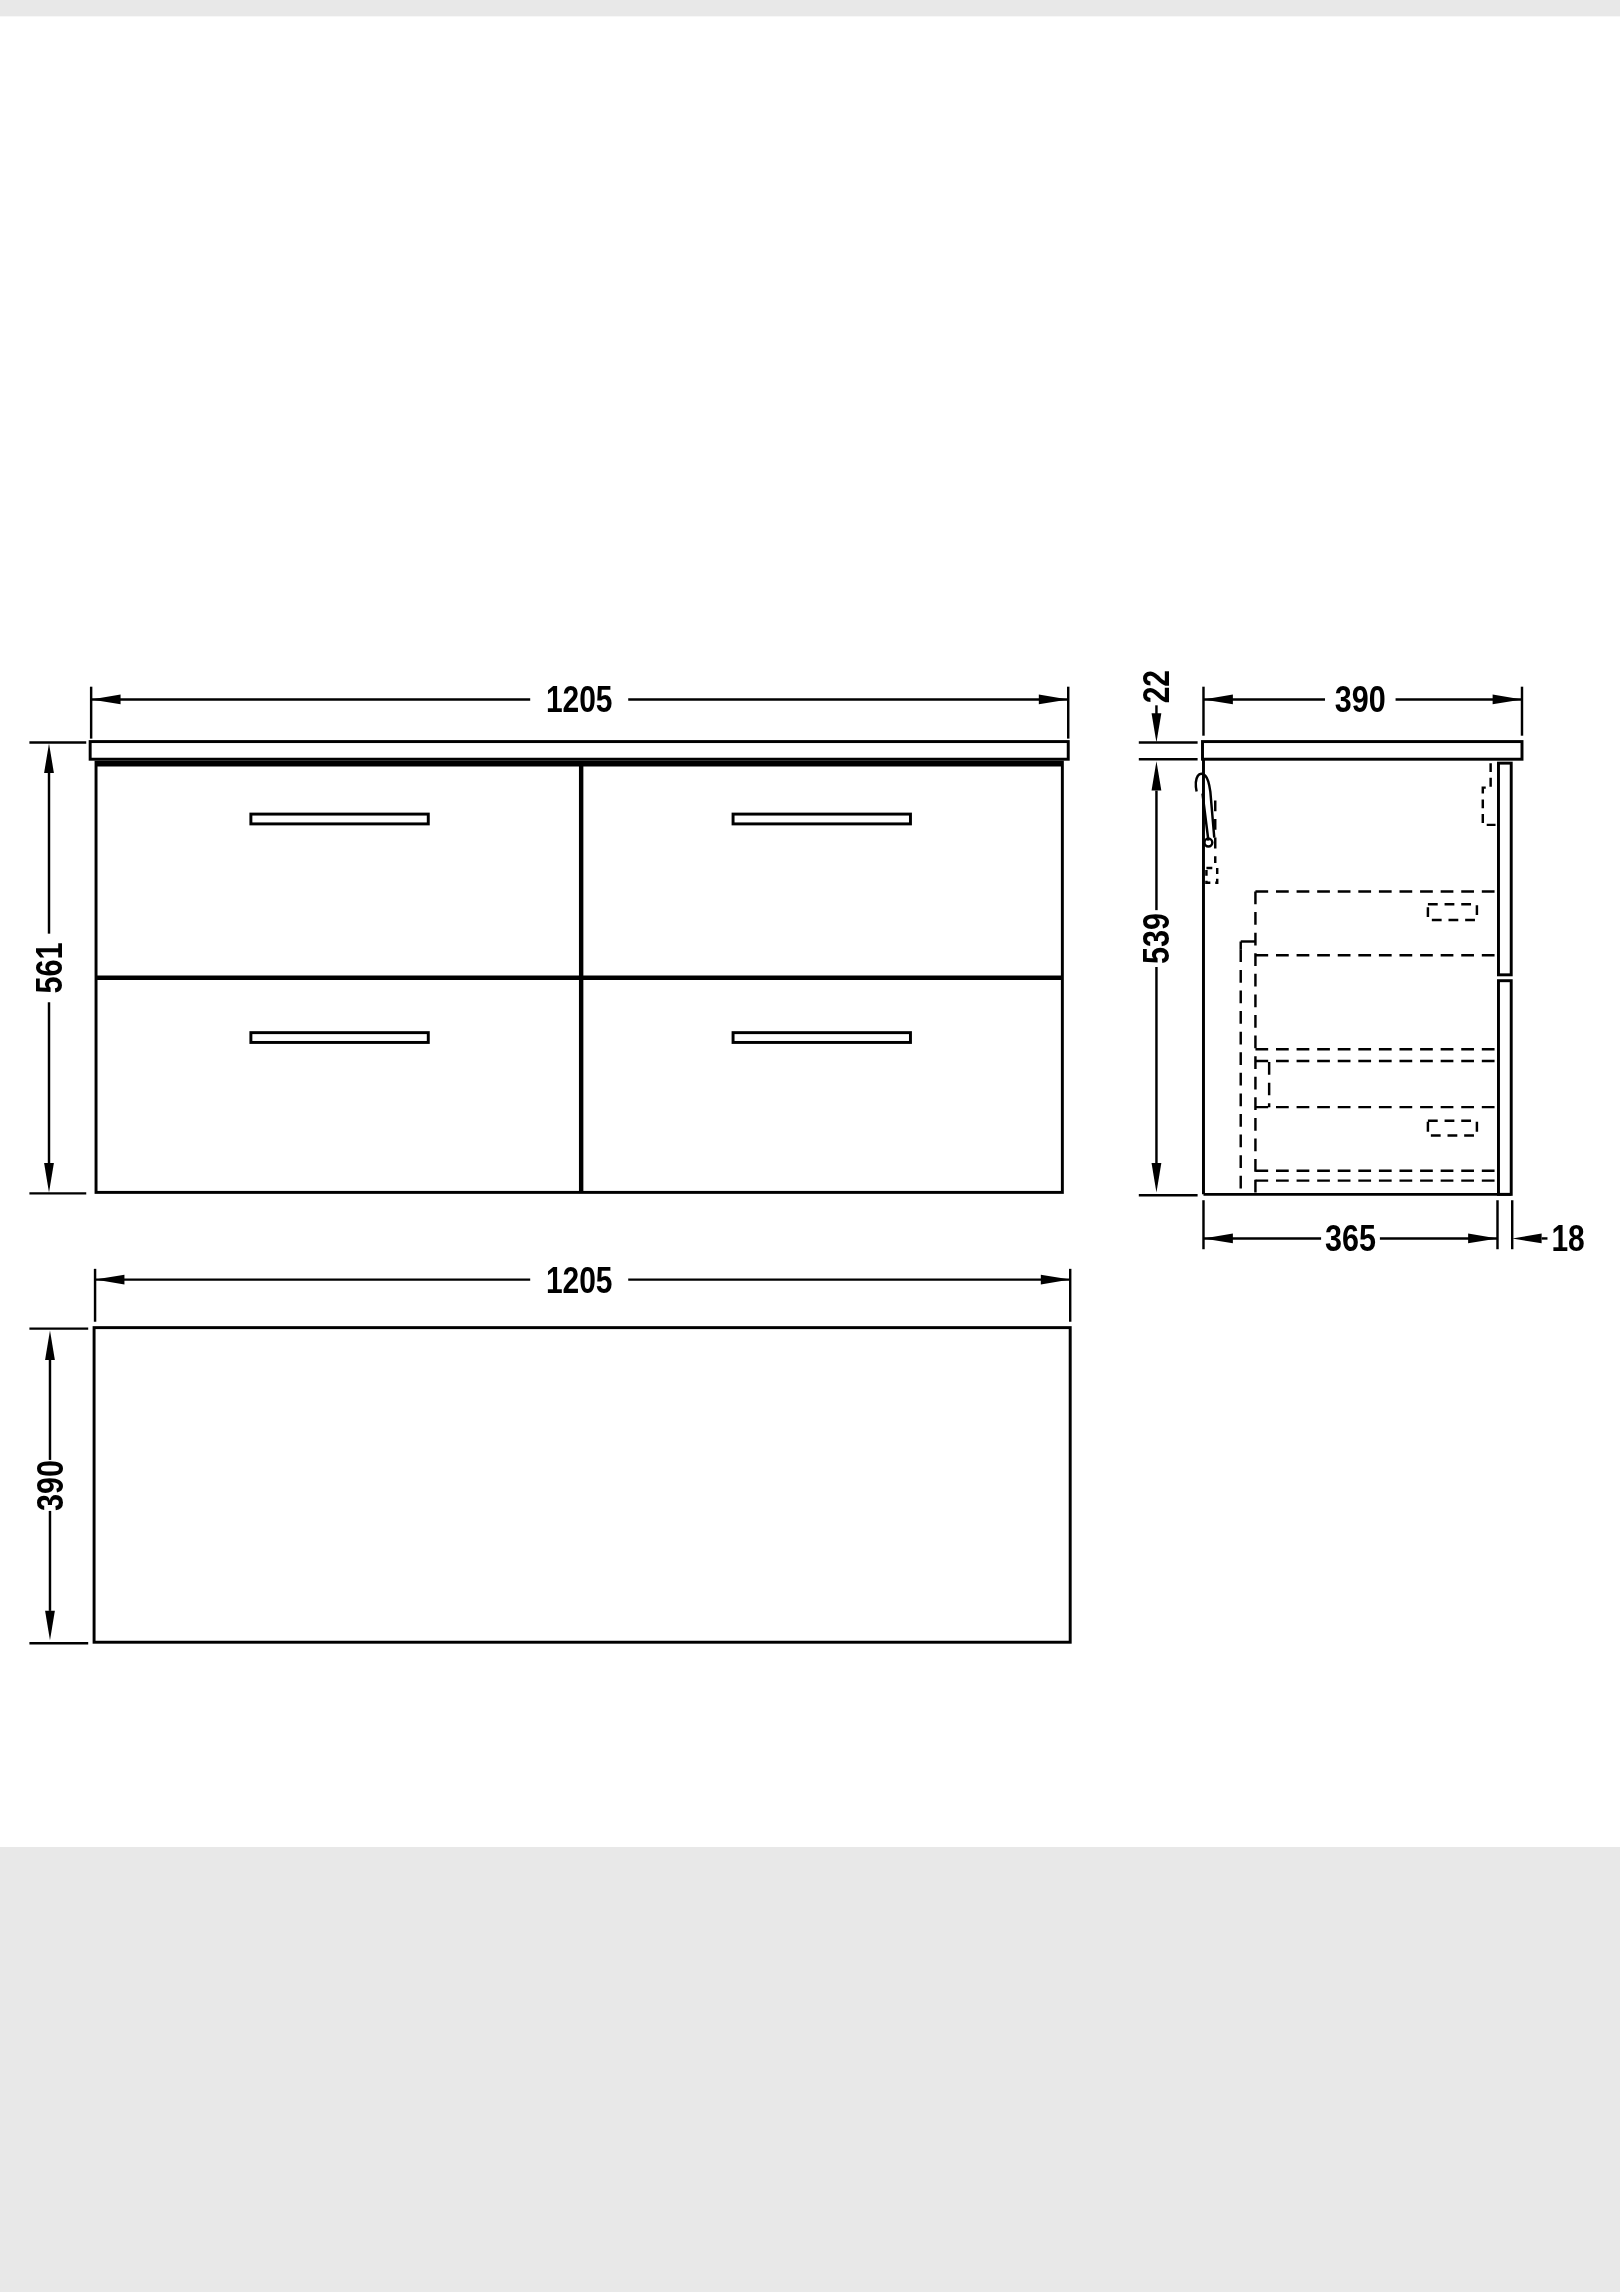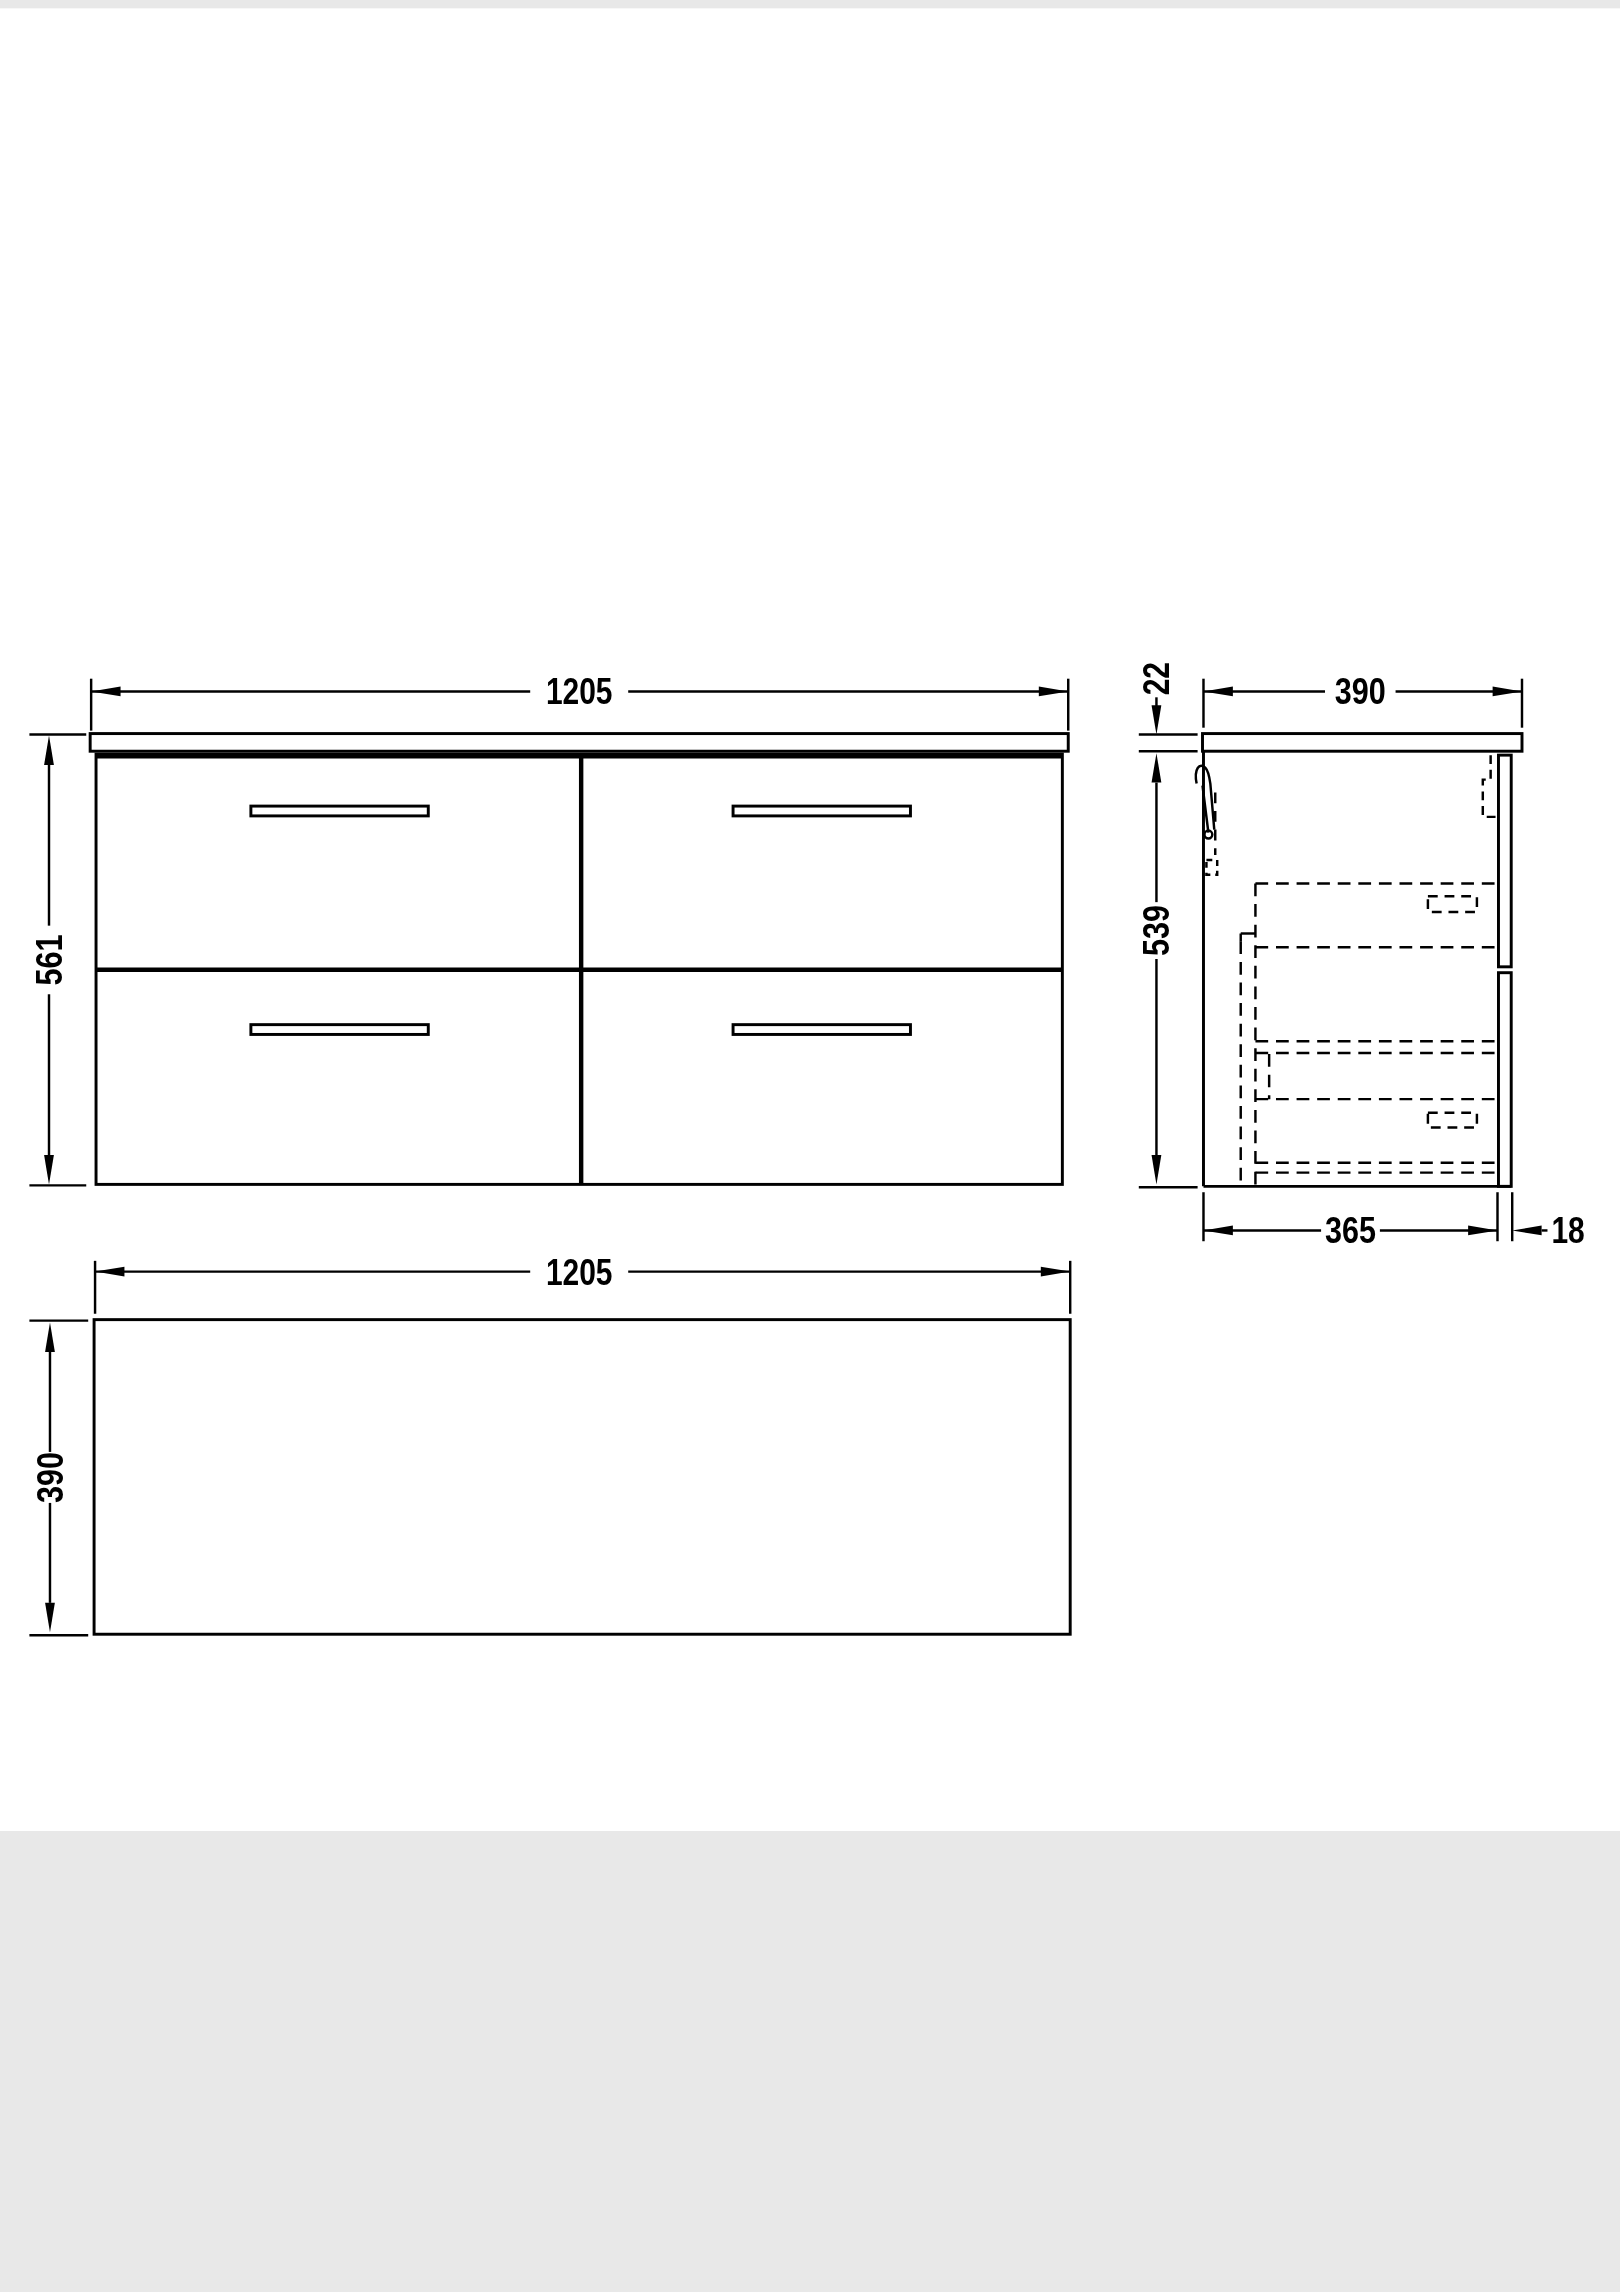--- a/index.html
+++ b/index.html
@@ -1,16 +1,16 @@
 <!DOCTYPE html>
 <html><head>
 <meta charset="utf-8">
 <style>
   html,body{margin:0;padding:0;background:#e8e8e8;}
-  #canvas{position:relative;width:1620px;height:1815px;margin:8px auto;}
+  #canvas{position:relative;width:1620px;height:1815px;margin:16px auto;}
   svg{display:block;}
   text.dim{font-family:"Liberation Sans","DejaVu Sans",sans-serif;font-weight:bold;font-size:38px;}
 </style>
 </head>
 <body>
 
 <div id="canvas">
 <svg viewBox="0 0 1653 2339" width="1620" height="2293">
 
   <rect x="0" y="0" width="1653" height="2339" stroke="none" fill="#ffffff"></rect>

